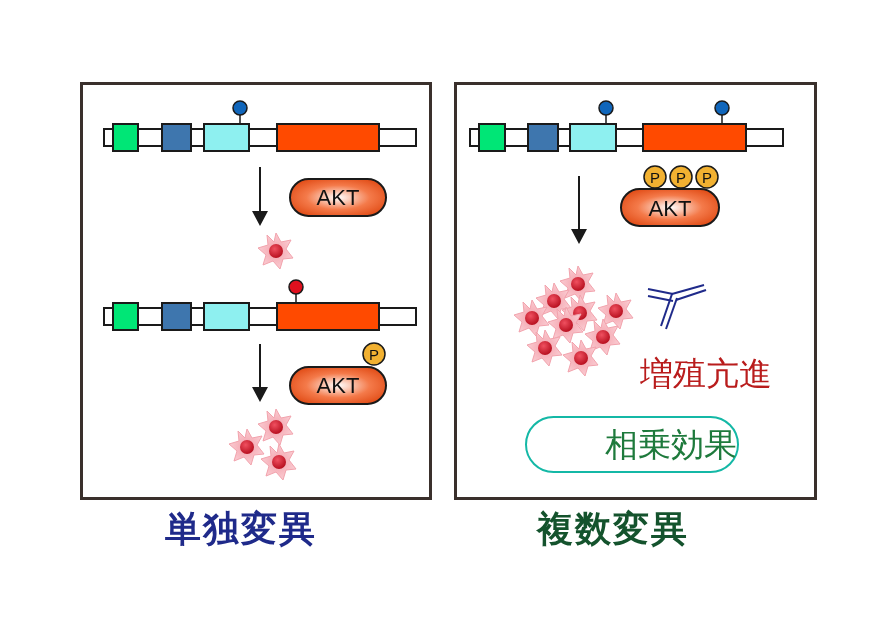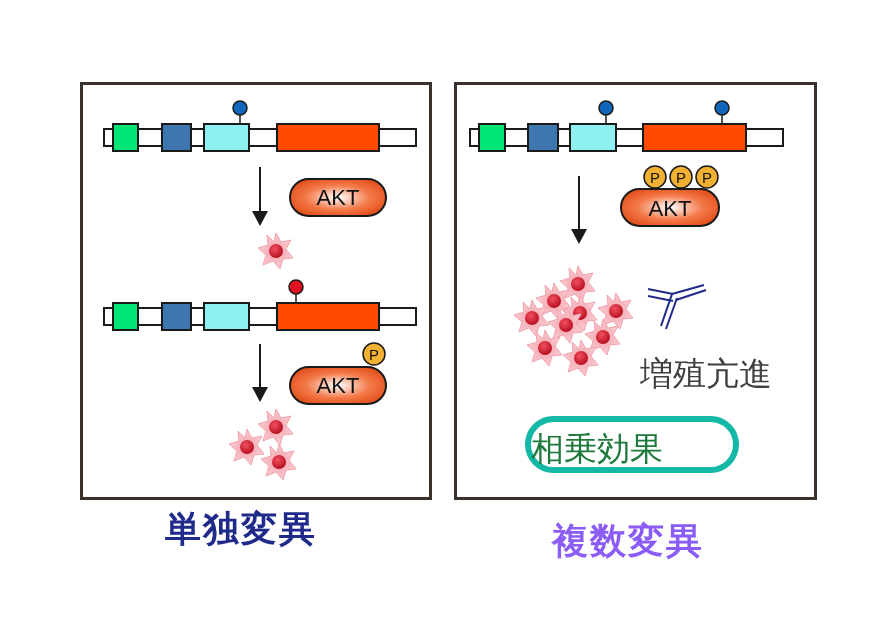--- a/index.html
+++ b/index.html
@@ -3,24 +3,24 @@
 <meta charset="utf-8">
 <style>
   html, body { margin:0; padding:0; background:#ffffff; }
   body { width:894px; height:626px; position:relative; overflow:hidden; font-family:"DejaVu Sans", sans-serif; }
   .panel { position:absolute; border:3px solid #3a302c; background:#fff; box-sizing:border-box; }
   #panel-left { left:80px; top:82px; width:352px; height:418px; }
   #panel-right { left:454px; top:82px; width:363px; height:418px; }
   svg.layer { position:absolute; left:0; top:0; }
   .caption { position:absolute; font-weight:bold; font-size:36px; letter-spacing:2px; font-family:"DejaVu Sans", sans-serif; }
   #caption-left { left:165px; top:505px; color:#1f2a8a; }
-  #caption-right { left:552px; top:505px; color:#8b5cf6;margin-top:12px; }
+  #caption-right { left:537px; top:505px; color:#14532d; }
   .jp-text { position:absolute; font-family:"DejaVu Sans", sans-serif; }
-  #prolif-label { left:640px; top:352px; font-size:33px; color:#404040; }
-  #synergy-box { position:absolute; left:525px; top:416px; width:214px; height:57px; border:6px solid #14b8a6; border-radius:29px; box-sizing:border-box; text-align:left; line-height:53px; font-size:33px; color:#1e7a3c; }
+  #prolif-label { left:640px; top:352px; font-size:33px; color:#b91c1c; }
+  #synergy-box { position:absolute; left:525px; top:416px; width:214px; height:57px; border:2px solid #14b8a6; border-radius:29px; box-sizing:border-box; text-align:right; line-height:53px; font-size:33px; color:#1e7a3c; }
 </style>
 </head>
 <body>
 
 <div class="panel" id="panel-left"></div>
 <div class="panel" id="panel-right"></div>
 
 <svg class="layer" width="894" height="626" viewBox="0 0 894 626">
   <defs>
     <radialGradient id="aktGrad" cx="50%" cy="50%" r="60%">

